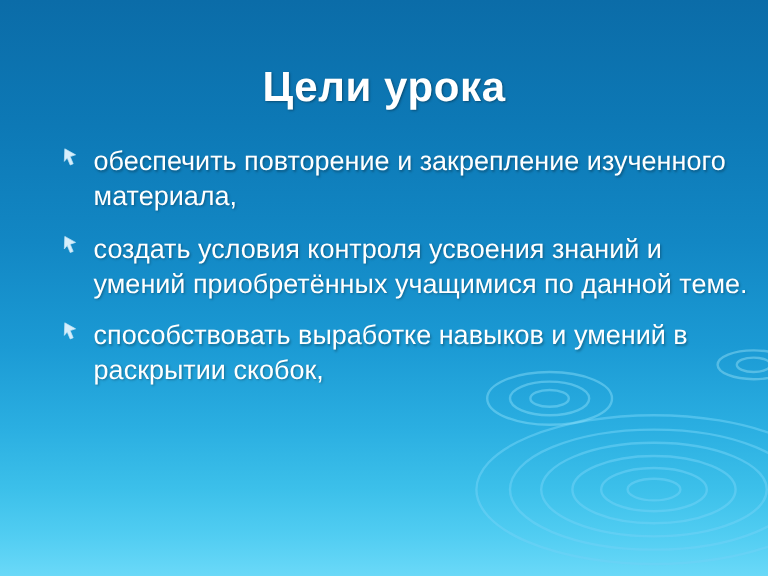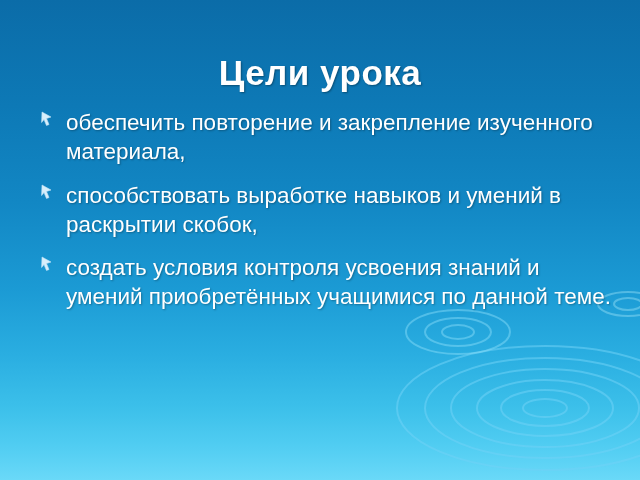--- a/index.html
+++ b/index.html
@@ -50,21 +50,21 @@
     font-weight: bold;
     letter-spacing: 0.5px;
     text-shadow: 1px 1px 2px rgba(0,0,0,0.35);
   }
   .bullets {
     position: absolute;
     top: 108px;
     left: 34px;
     width: 578px;
     list-style: none;
-    margin: 0;
+    margin: 12px;
     padding: 0;
   }
   .bullet {
     position: relative;
     padding-left: 32px;
     margin-bottom: 14px;
     color: #ffffff;
     font-size: 22.5px;
     line-height: 1.30;
     text-shadow: 1px 1px 2px rgba(0,0,0,0.30);
@@ -123,27 +123,27 @@
       </span>
       <span class="bullet-text">обеспечить повторение и закрепление изученного материала,</span>
     </li>
 
     <li class="bullet">
       <span class="bullet-marker">
         <svg width="14" height="16" viewBox="0 0 14 16" xmlns="http://www.w3.org/2000/svg">
           <path d="M2 1 L11 6 L6.5 7.5 L9 13.5 L6.5 14.5 L4 8.6 L1.6 11.5 Z" fill="#d7eefb" stroke="#bfe3f7" stroke-width="0.6"></path>
         </svg>
       </span>
-      <span class="bullet-text">способствовать выработке навыков и умений в раскрытии скобок,</span>
+      <span class="bullet-text">создать условия контроля усвоения знаний и умений приобретённых учащимися по данной теме.</span>
     </li>
 
     <li class="bullet">
       <span class="bullet-marker">
         <svg width="14" height="16" viewBox="0 0 14 16" xmlns="http://www.w3.org/2000/svg">
           <path d="M2 1 L11 6 L6.5 7.5 L9 13.5 L6.5 14.5 L4 8.6 L1.6 11.5 Z" fill="#d7eefb" stroke="#bfe3f7" stroke-width="0.6"></path>
         </svg>
       </span>
-      <span class="bullet-text">создать условия контроля усвоения знаний и умений приобретённых учащимися по данной теме.</span>
+      <span class="bullet-text">способствовать выработке навыков и умений в раскрытии скобок,</span>
     </li>
 
   </ul>
 
 </div>
 
 </body></html>

